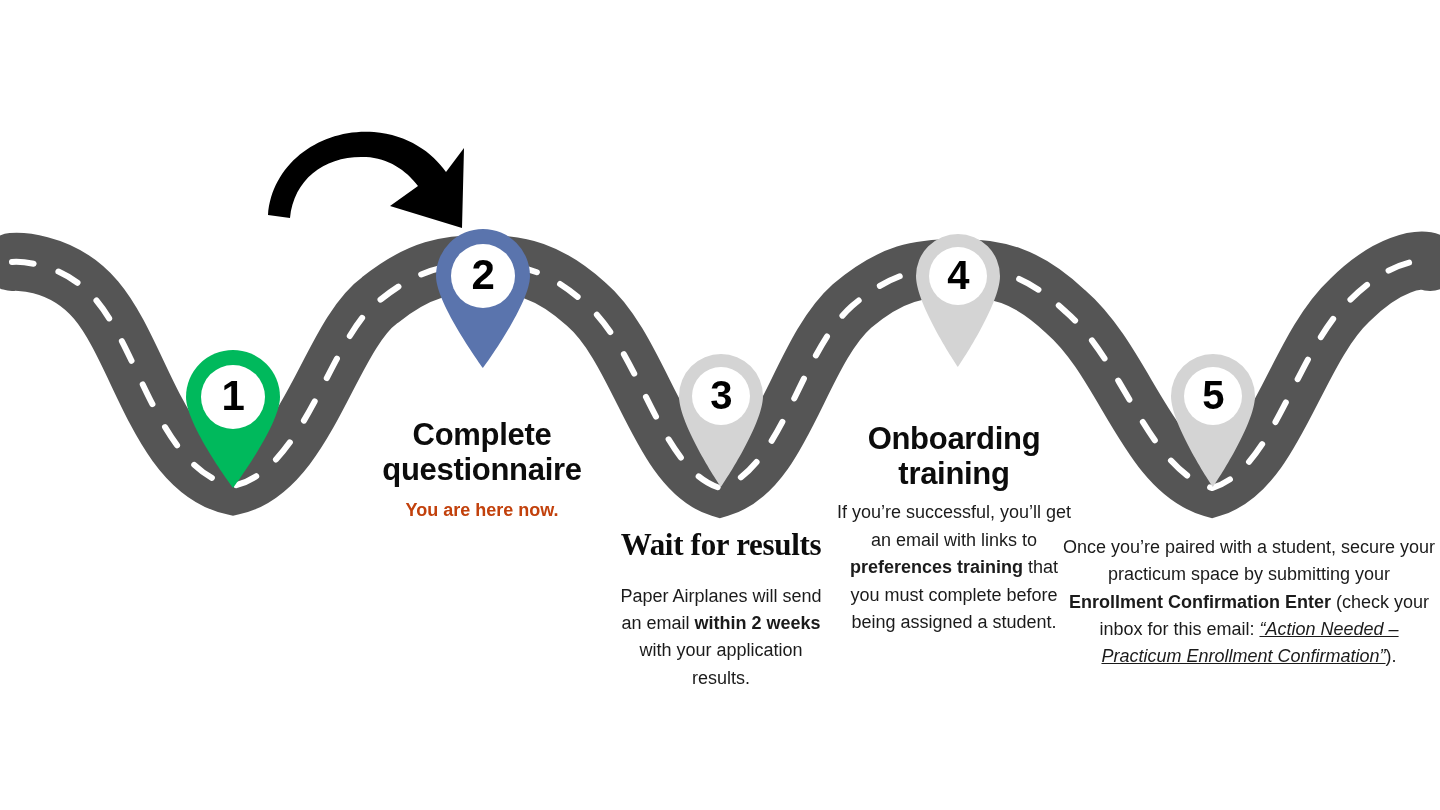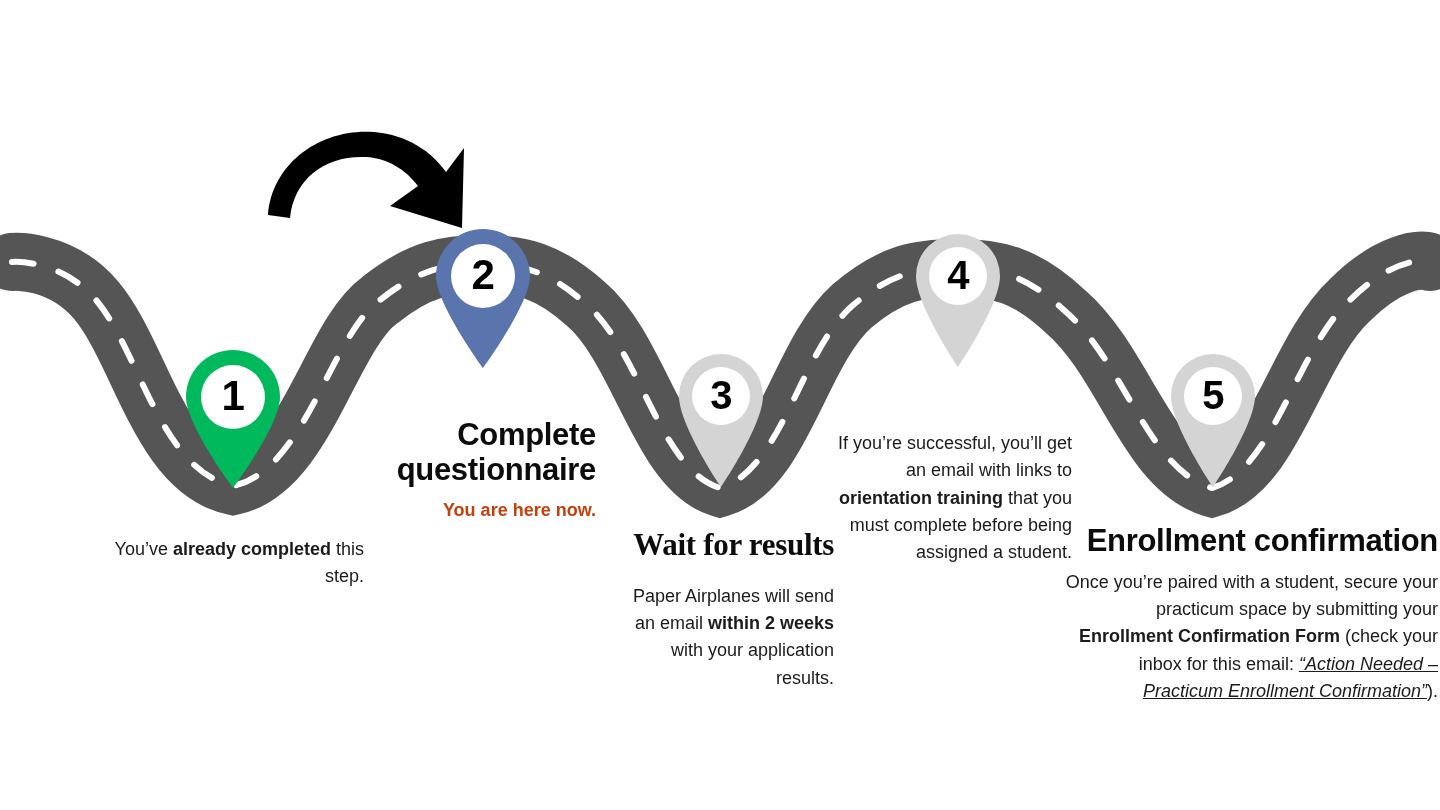--- a/index.html
+++ b/index.html
@@ -33,21 +33,21 @@
     font-weight:bold;
     color:#000000;
     letter-spacing:-0.5px;
     line-height:1;
   }
 
   
   .step {
     position:absolute;
     z-index:5;
-    text-align:right;
+    text-align:center;
   }
   .step-title {
     font-family:"Liberation Sans", sans-serif;
     font-weight:bold;
     color:#0c0c0c;
     line-height:1.12;
     letter-spacing:-0.3px;
   }
   .step-body {
     font-family:"Liberation Sans", sans-serif;
@@ -191,35 +191,34 @@
       <path d="M 48 139
                C 48 139, 6 77, 6 48
                A 42 42 0 1 1 90 48
                C 90 77, 48 139, 48 139 Z" fill="#d4d4d4"></path>
       <circle cx="48" cy="48" r="29" fill="#ffffff"></circle>
     </svg>
     <div class="pin-num" style="top:27px; font-size:40px;">5</div>
   </div>
 
   <div class="step" id="step-1">
-    <div class="step-body">You’ve <b>already completed</b> this step.</div>
   </div>
 
   <div class="step" id="step-2">
     <div class="step-title">Complete questionnaire</div>
     <div class="hereline">You are here now.</div>
   </div>
 
   <div class="step" id="step-3">
     <div class="step-title">Wait for results</div>
     <div class="step-body">Paper Airplanes will send an email <b>within 2 weeks</b> with your application results.</div>
   </div>
 
   <div class="step" id="step-4">
-    <div class="step-body">If you’re successful, you’ll get an email with links to <b>orientation training</b> that you must complete before being assigned a student.</div>
+    <div class="step-title">Onboarding training</div>
+    <div class="step-body">If you’re successful, you’ll get an email with links to <b>preferences training</b> that you must complete before being assigned a student.</div>
   </div>
 
   <div class="step" id="step-5">
-    <div class="step-title">Enrollment confirmation</div>
-    <div class="step-body">Once you’re paired with a student, secure your practicum space by submitting your <b>Enrollment Confirmation Form</b> (check your inbox for this email: <i>“Action Needed – Practicum Enrollment Confirmation”</i>).</div>
+    <div class="step-body">Once you’re paired with a student, secure your practicum space by submitting your <b>Enrollment Confirmation Enter</b> (check your inbox for this email: <i>“Action Needed – Practicum Enrollment Confirmation”</i>).</div>
   </div>
 
 </div>
 
 </body></html>

